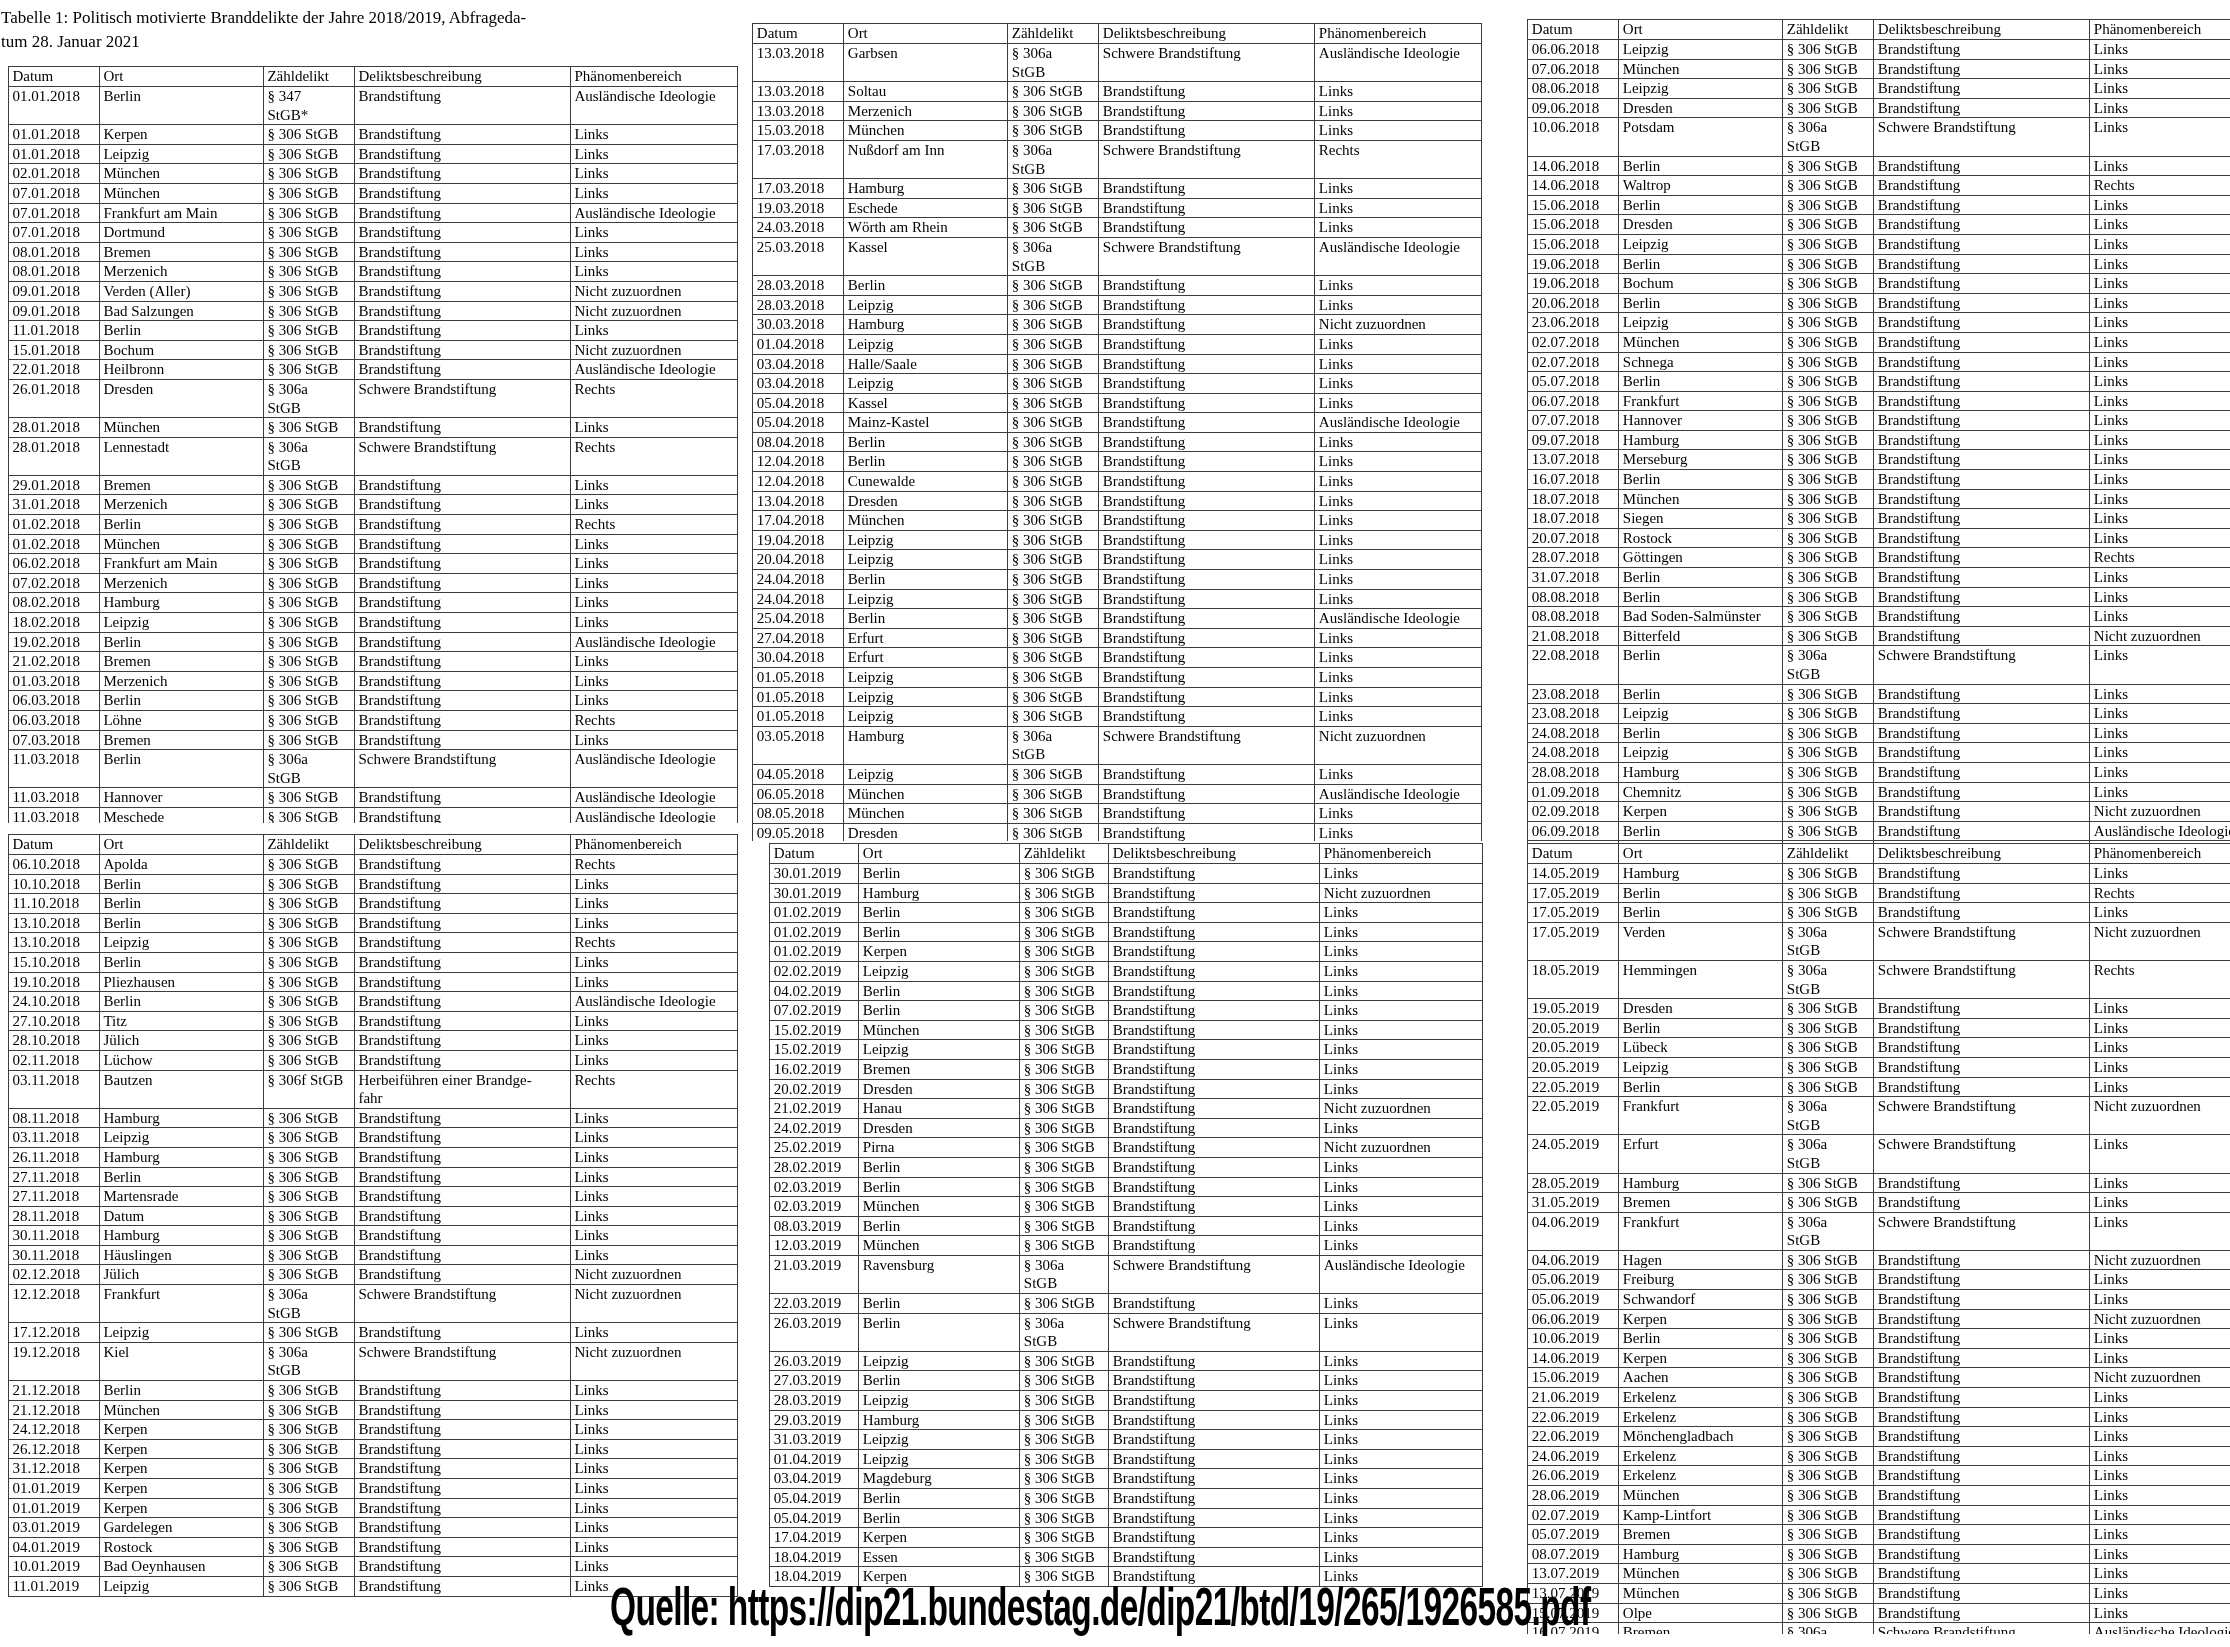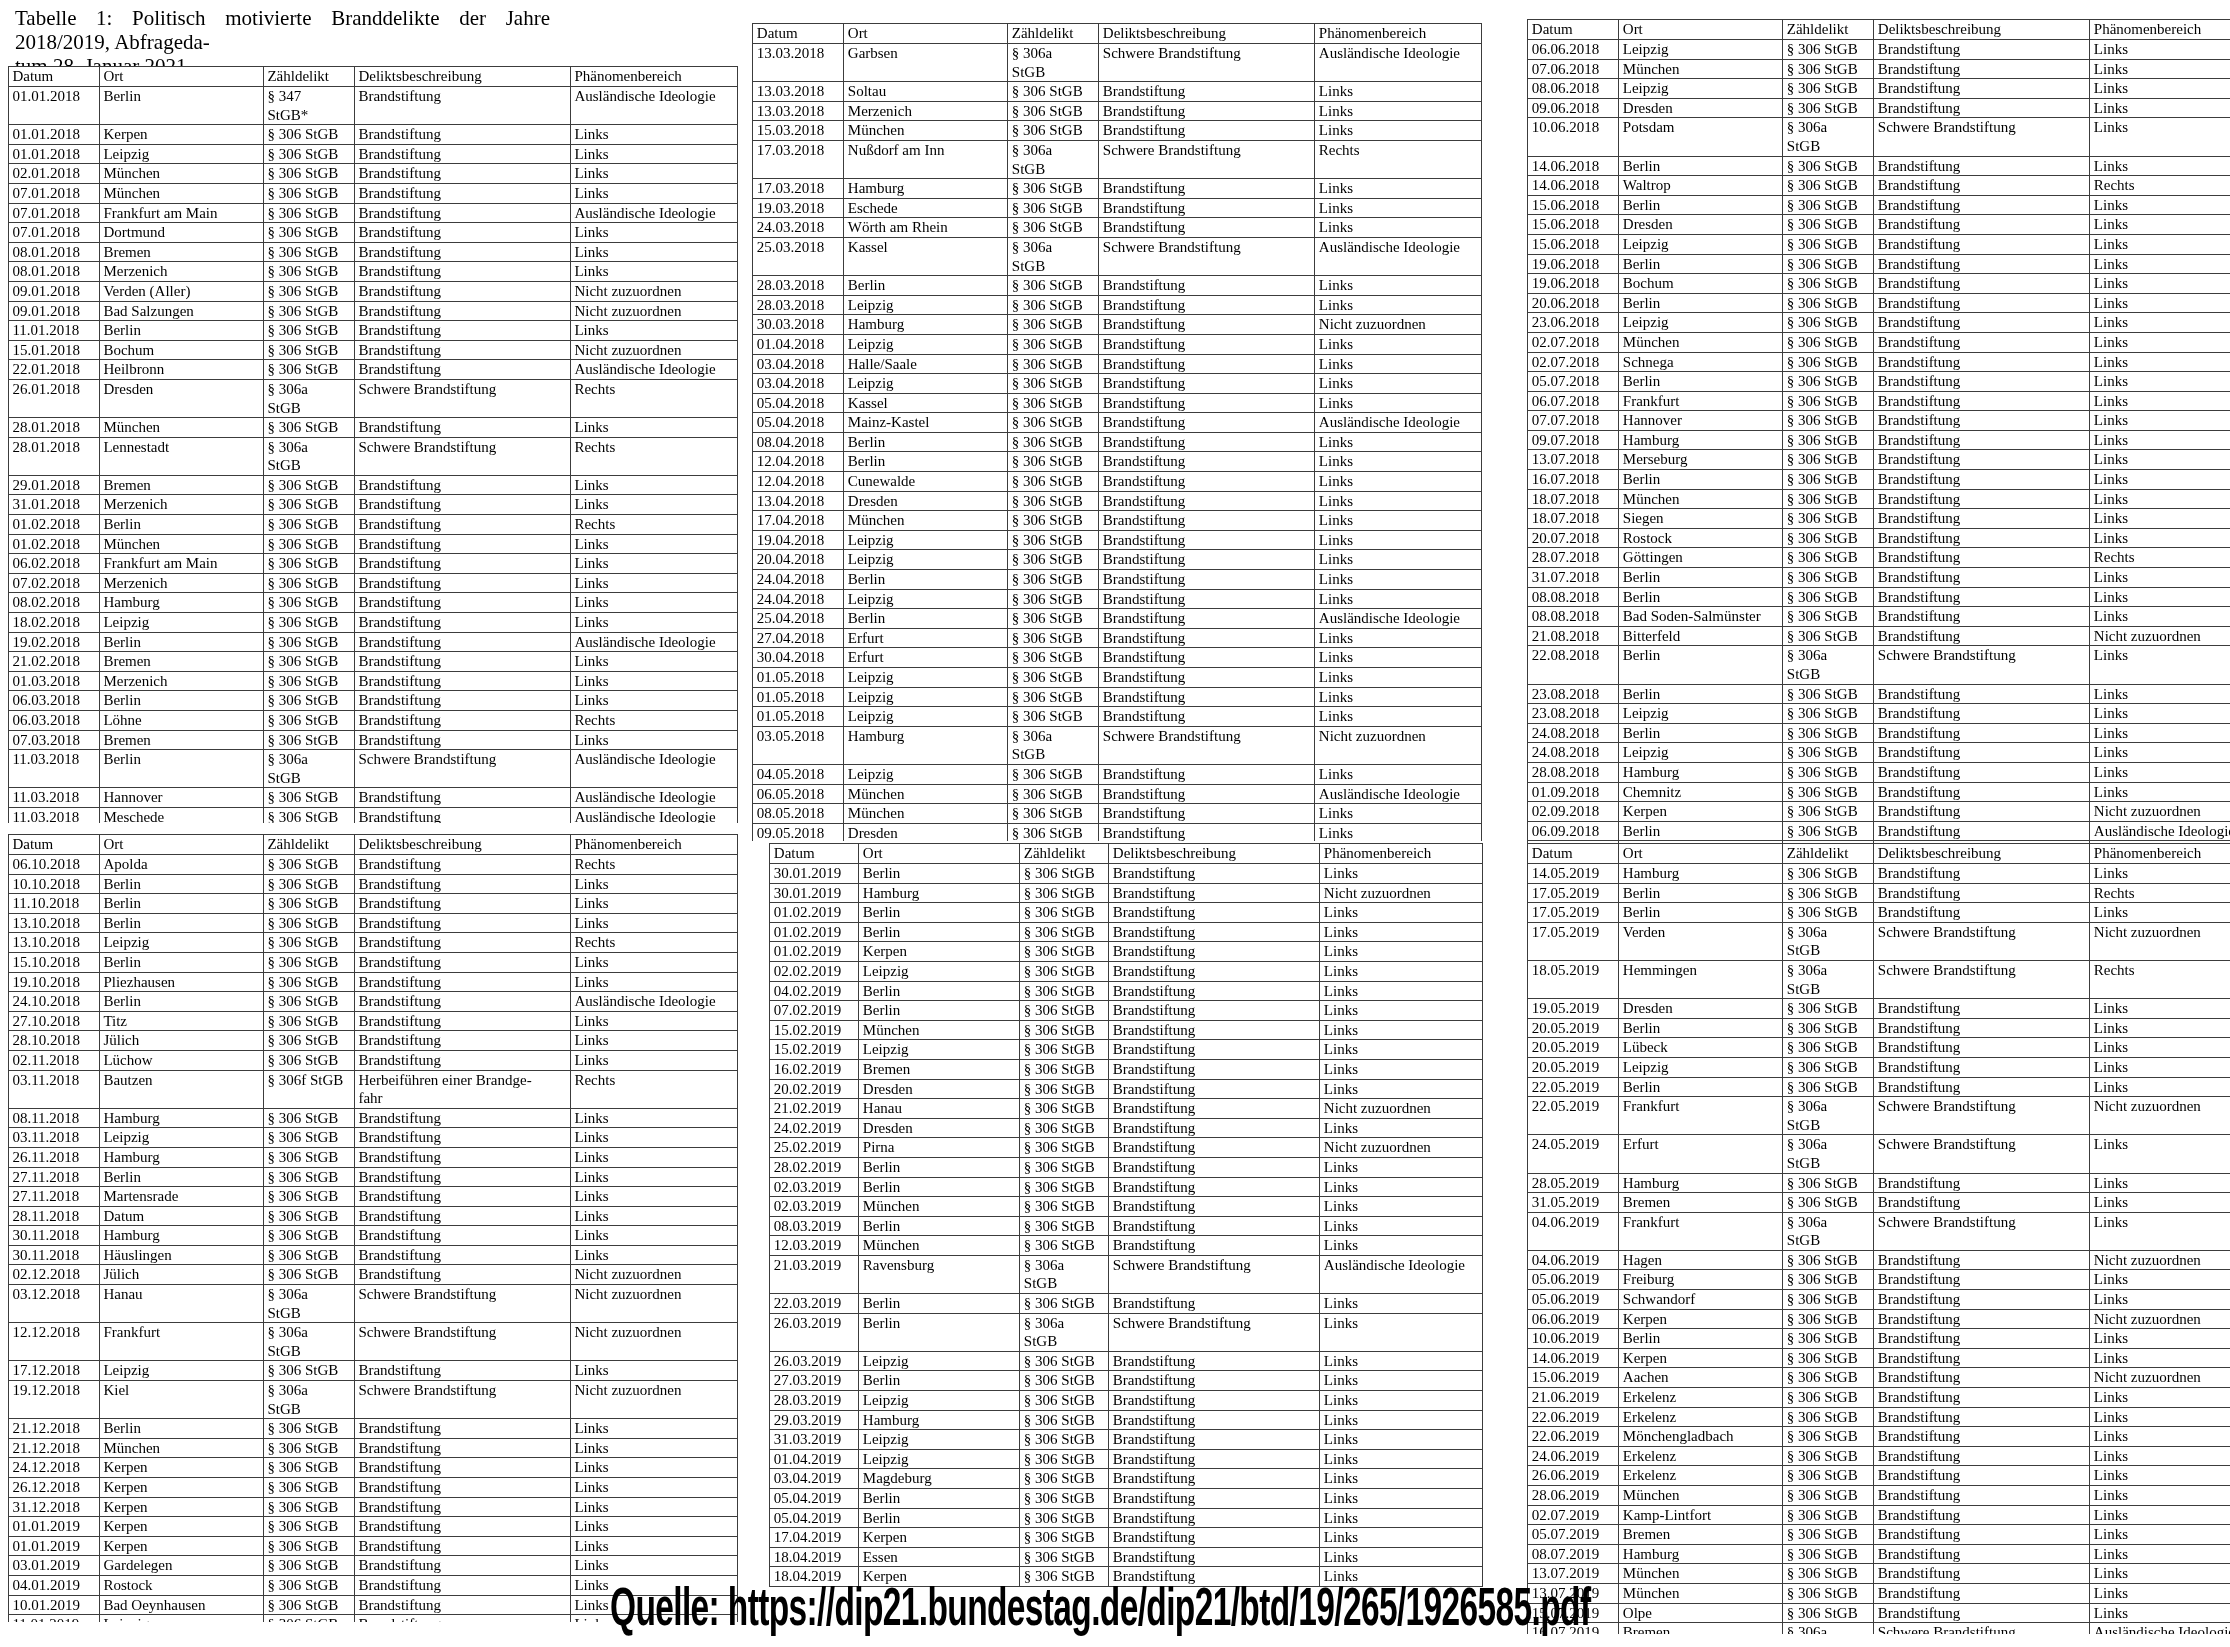--- a/index.html
+++ b/index.html
@@ -5,22 +5,22 @@
   html,body{margin:0;padding:0;background:#ffffff;}
   .page{
     position:relative;
     width:2230px;height:1648px;
     background:#ffffff;
     overflow:hidden;
     font-family:"Liberation Serif","DejaVu Serif",serif;
     color:#000;
   }
   .title{
-    position:absolute;left:15px;top:5.7px;width:535px;
-    font-size:21px;line-height:24px;
+    position:absolute;left:1px;top:5.7px;width:535px;
+    font-size:17px;line-height:24px;
     text-align:justify;
   }
   .title .l2{display:block;text-align:left;}
   .tblwrap{position:absolute;overflow:hidden;background:#fff;}
   table.datatable{
     border-collapse:collapse;
     table-layout:fixed;
     font-size:15px;
   }
   table.datatable th, table.datatable td{
@@ -488,28 +488,20 @@
             <td>Links</td>
           </tr>
           <tr>
             <td>02.12.2018</td>
             <td>Jülich</td>
             <td>§ 306 StGB</td>
             <td>Brandstiftung</td>
             <td>Nicht zuzuordnen</td>
           </tr>
           <tr>
-            <td>03.12.2018</td>
-            <td>Hanau</td>
-            <td>§ 306a
-StGB</td>
-            <td>Schwere Brandstiftung</td>
-            <td>Nicht zuzuordnen</td>
-          </tr>
-          <tr>
             <td>12.12.2018</td>
             <td>Frankfurt</td>
             <td>§ 306a
 StGB</td>
             <td>Schwere Brandstiftung</td>
             <td>Nicht zuzuordnen</td>
           </tr>
           <tr>
             <td>17.12.2018</td>
             <td>Leipzig</td>

